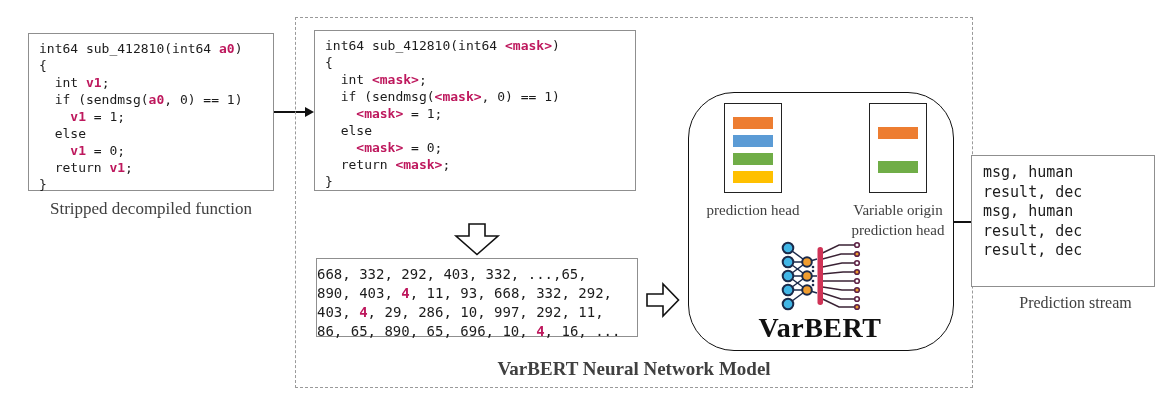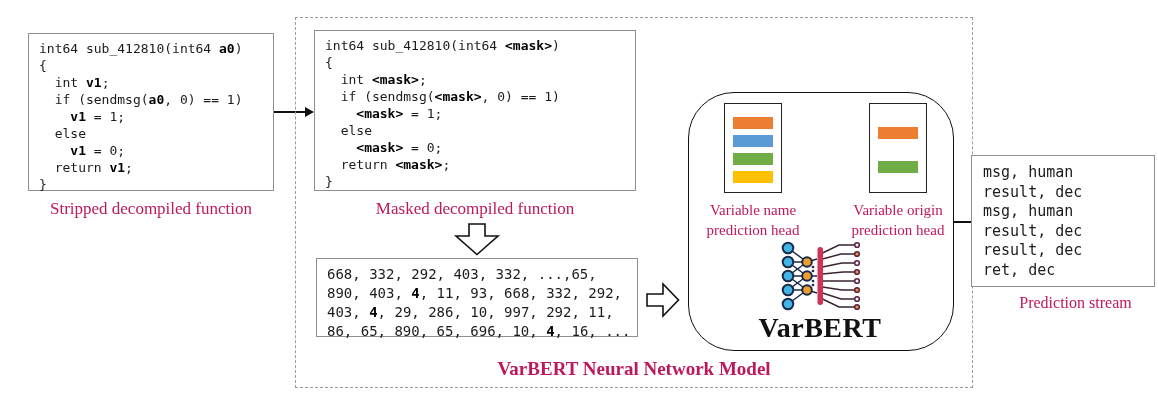--- a/index.html
+++ b/index.html
@@ -18,30 +18,30 @@
   
   .code-box {
     position: absolute;
     border: 1.2px solid #8f8f8f;
     background: #fff;
     font-family: "DejaVu Sans Mono", monospace;
     color: #1c1c1c;
     white-space: pre;
   }
   .code-sm { font-size: 13px; line-height: 17px; padding: 6px 10px; }
-  .code-md { font-size: 14px; line-height: 19px; padding: 6px 10px; }
+  .code-md { font-size: 14px; line-height: 19px; padding: 6px 0; }
   .code-lg { font-size: 15px; line-height: 19.5px; padding: 7px 11px; }
-  .hl { color: #000000; font-weight: bold; }
+  .hl { color: #be185d; font-weight: bold; }
 
   
   .caption {
     position: absolute;
     text-align: center;
     font-size: 17px;
-    color: #be185d;
+    color: #404040;
   }
   .caption-sm { font-size: 15px; line-height: 20px; }
   .caption-bold { font-weight: bold; font-size: 19px; }
 
   
   .dashed-region {
     position: absolute;
     left: 295px; top: 17px; width: 678px; height: 371px;
     border: 1.4px dashed #9a9a9a;
   }
@@ -94,42 +94,40 @@
   <div class="code-box code-sm" style="left:28px; top:33px; width:246px; height:158px;"><div><span>int64 sub_412810(int64 </span><span class="hl">a0</span><span>)</span></div><div><span>{</span></div><div><span>  int </span><span class="hl">v1</span><span>;</span></div><div><span>  if (sendmsg(</span><span class="hl">a0</span><span>, 0) == 1)</span></div><div><span>    </span><span class="hl">v1</span><span> = 1;</span></div><div><span>  else</span></div><div><span>    </span><span class="hl">v1</span><span> = 0;</span></div><div><span>  return </span><span class="hl">v1</span><span>;</span></div><div><span>}</span></div></div>
   <div class="caption" style="left:8px; top:199px; width:286px;">Stripped decompiled function</div>
 
   <div class="arrow-line" style="left:274px; top:111px; width:33px;"></div>
   <div class="arrow-head" style="left:305px; top:107px;"></div>
 
   <div class="dashed-region"></div>
   <div class="caption caption-bold" style="left:295px; top:358px; width:678px;">VarBERT Neural Network Model</div>
 
   <div class="code-box code-sm" style="left:314px; top:30px; width:322px; height:161px;"><div><span>int64 sub_412810(int64 </span><span class="hl">&lt;mask&gt;</span><span>)</span></div><div><span>{</span></div><div><span>  int </span><span class="hl">&lt;mask&gt;</span><span>;</span></div><div><span>  if (sendmsg(</span><span class="hl">&lt;mask&gt;</span><span>, 0) == 1)</span></div><div><span>    </span><span class="hl">&lt;mask&gt;</span><span> = 1;</span></div><div><span>  else</span></div><div><span>    </span><span class="hl">&lt;mask&gt;</span><span> = 0;</span></div><div><span>  return </span><span class="hl">&lt;mask&gt;</span><span>;</span></div><div><span>}</span></div></div>
-  <div class="caption" style="left:330px; top:199px; width:290px;">Masked decompiled function</div>
 
   <svg class="abs" style="left:452px; top:223px;" width="50" height="33" viewBox="0 0 50 33">
     <path d="M17,1 H33 V13 H46 L25,31.5 L4,13 H17 Z" fill="#ffffff" stroke="#111" stroke-width="1.6" stroke-linejoin="miter"></path>
   </svg>
 
   <div class="code-box code-md" style="left:316px; top:258px; width:322px; height:79px;"><div><span>668, 332, 292, 403, 332, ...,65,</span></div><div><span>890, 403, </span><span class="hl">4</span><span>, 11, 93, 668, 332, 292,</span></div><div><span>403, </span><span class="hl">4</span><span>, 29, 286, 10, 997, 292, 11,</span></div><div><span>86, 65, 890, 65, 696, 10, </span><span class="hl">4</span><span>, 16, ...</span></div></div>
 
   <svg class="abs" style="left:646px; top:281px;" width="34" height="38" viewBox="0 0 34 38">
     <path d="M1,13 H17 V3 L32.5,19 L17,35 V25 H1 Z" fill="#ffffff" stroke="#111" stroke-width="1.6" stroke-linejoin="miter"></path>
   </svg>
 
   <div class="rounded-model"></div>
 
   <div class="head-box bars-4" style="left:724px; top:103px;">
       <div class="bar" style="background: rgb(237, 125, 49);"></div>
       <div class="bar" style="background: rgb(91, 155, 213);"></div>
       <div class="bar" style="background: rgb(112, 173, 71);"></div>
       <div class="bar" style="background: rgb(255, 192, 0);"></div>
     </div>
   <div class="caption caption-sm" style="left:678px; top:200px; width:150px;">
-    <div>Variable name</div>
     <div>prediction head</div>
   </div>
 
   <div class="head-box bars-2" style="left:869px; top:103px;">
       <div class="bar" style="background: rgb(237, 125, 49);"></div>
       <div class="bar" style="background: rgb(112, 173, 71);"></div>
     </div>
   <div class="caption caption-sm" style="left:823px; top:200px; width:150px;">
     <div>Variable origin</div>
     <div>prediction head</div>
@@ -188,16 +186,16 @@
       <circle cx="78" cy="49" r="2.3" fill="#f09d2f"></circle>
       <circle cx="78" cy="58" r="2.3" fill="#ffffff"></circle>
       <circle cx="78" cy="66" r="2.3" fill="#f09d2f"></circle>
     </g>
   </svg>
   <div class="varbert-label" style="left:748px; top:312px; width:144px;">VarBERT</div>
 
   <div class="arrow-line" style="left:954px; top:221px; width:37px;"></div>
   <div class="arrow-head" style="left:989px; top:217px;"></div>
 
-  <div class="code-box code-lg" style="left:971px; top:155px; width:184px; height:132px;"><div>msg, human</div><div>result, dec</div><div>msg, human</div><div>result, dec</div><div>result, dec</div><div>ret, dec</div></div>
+  <div class="code-box code-lg" style="left:971px; top:155px; width:184px; height:132px;"><div>msg, human</div><div>result, dec</div><div>msg, human</div><div>result, dec</div><div>result, dec</div></div>
   <div class="caption" style="left:999px; top:294px; width:153px; font-size:16px;">Prediction stream</div>
 
 </div>
 
 </body></html>

